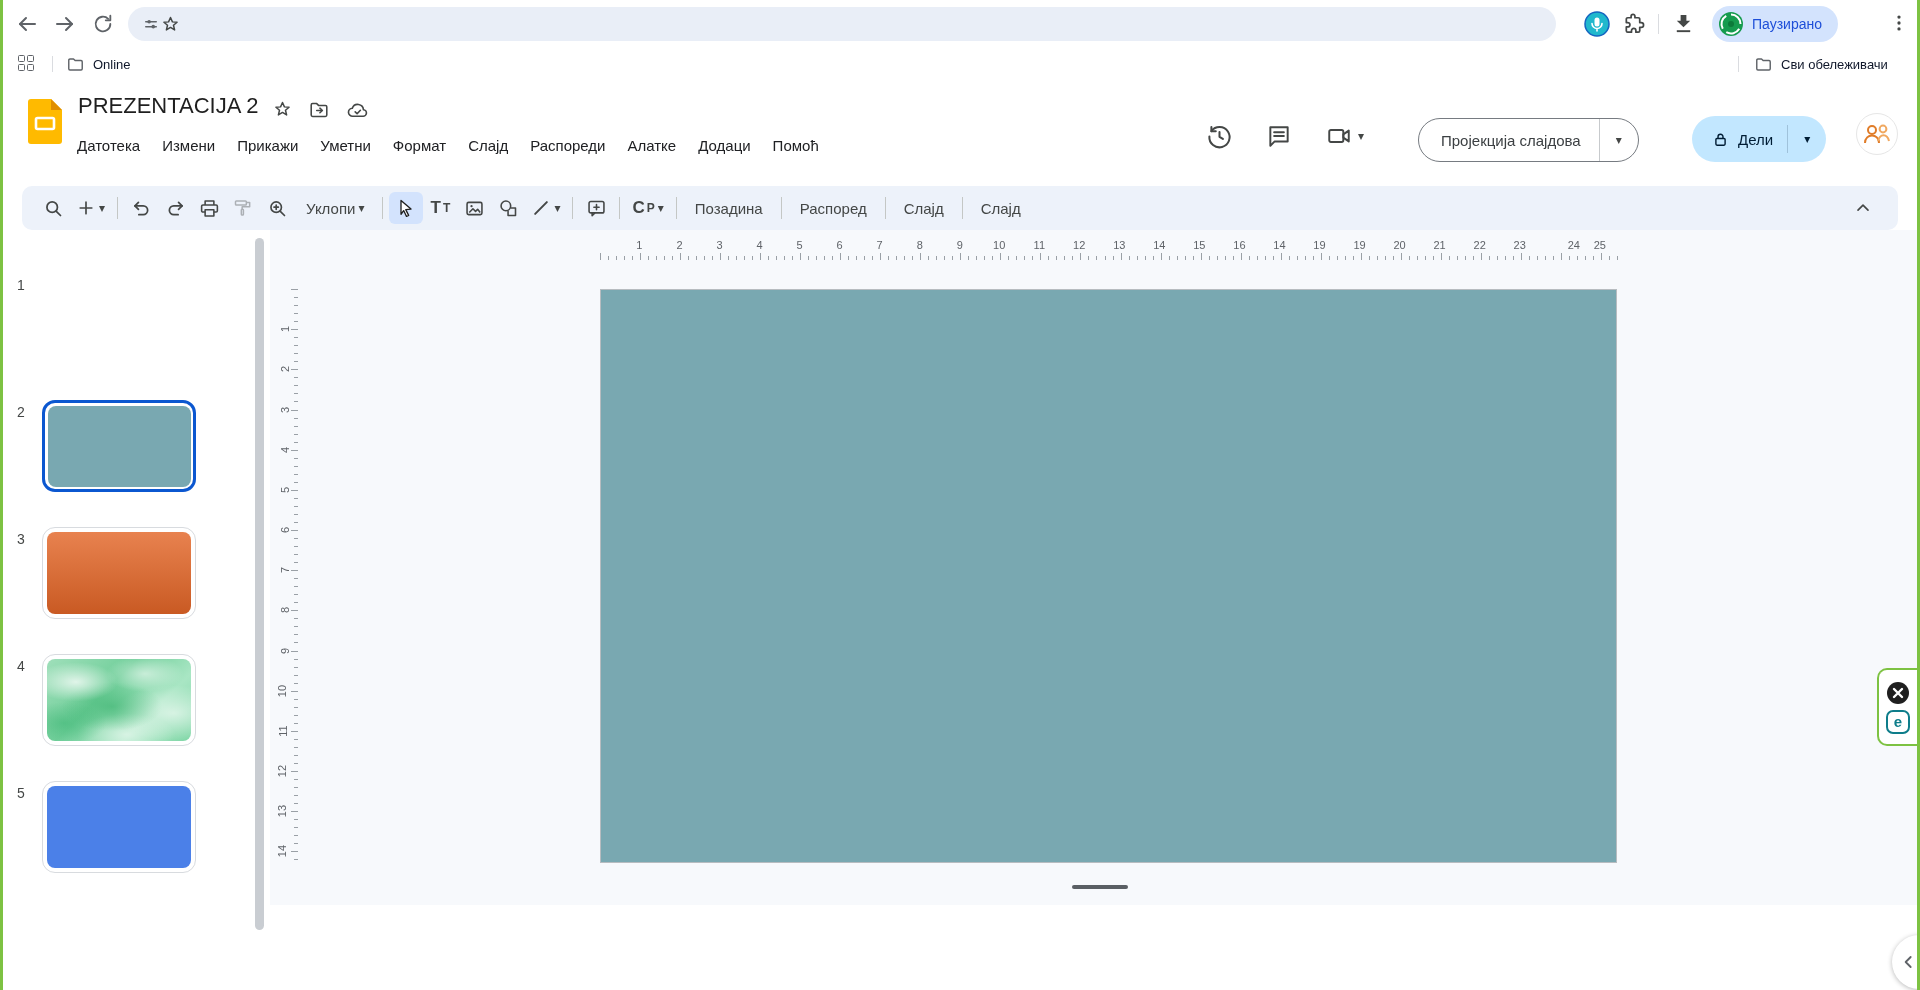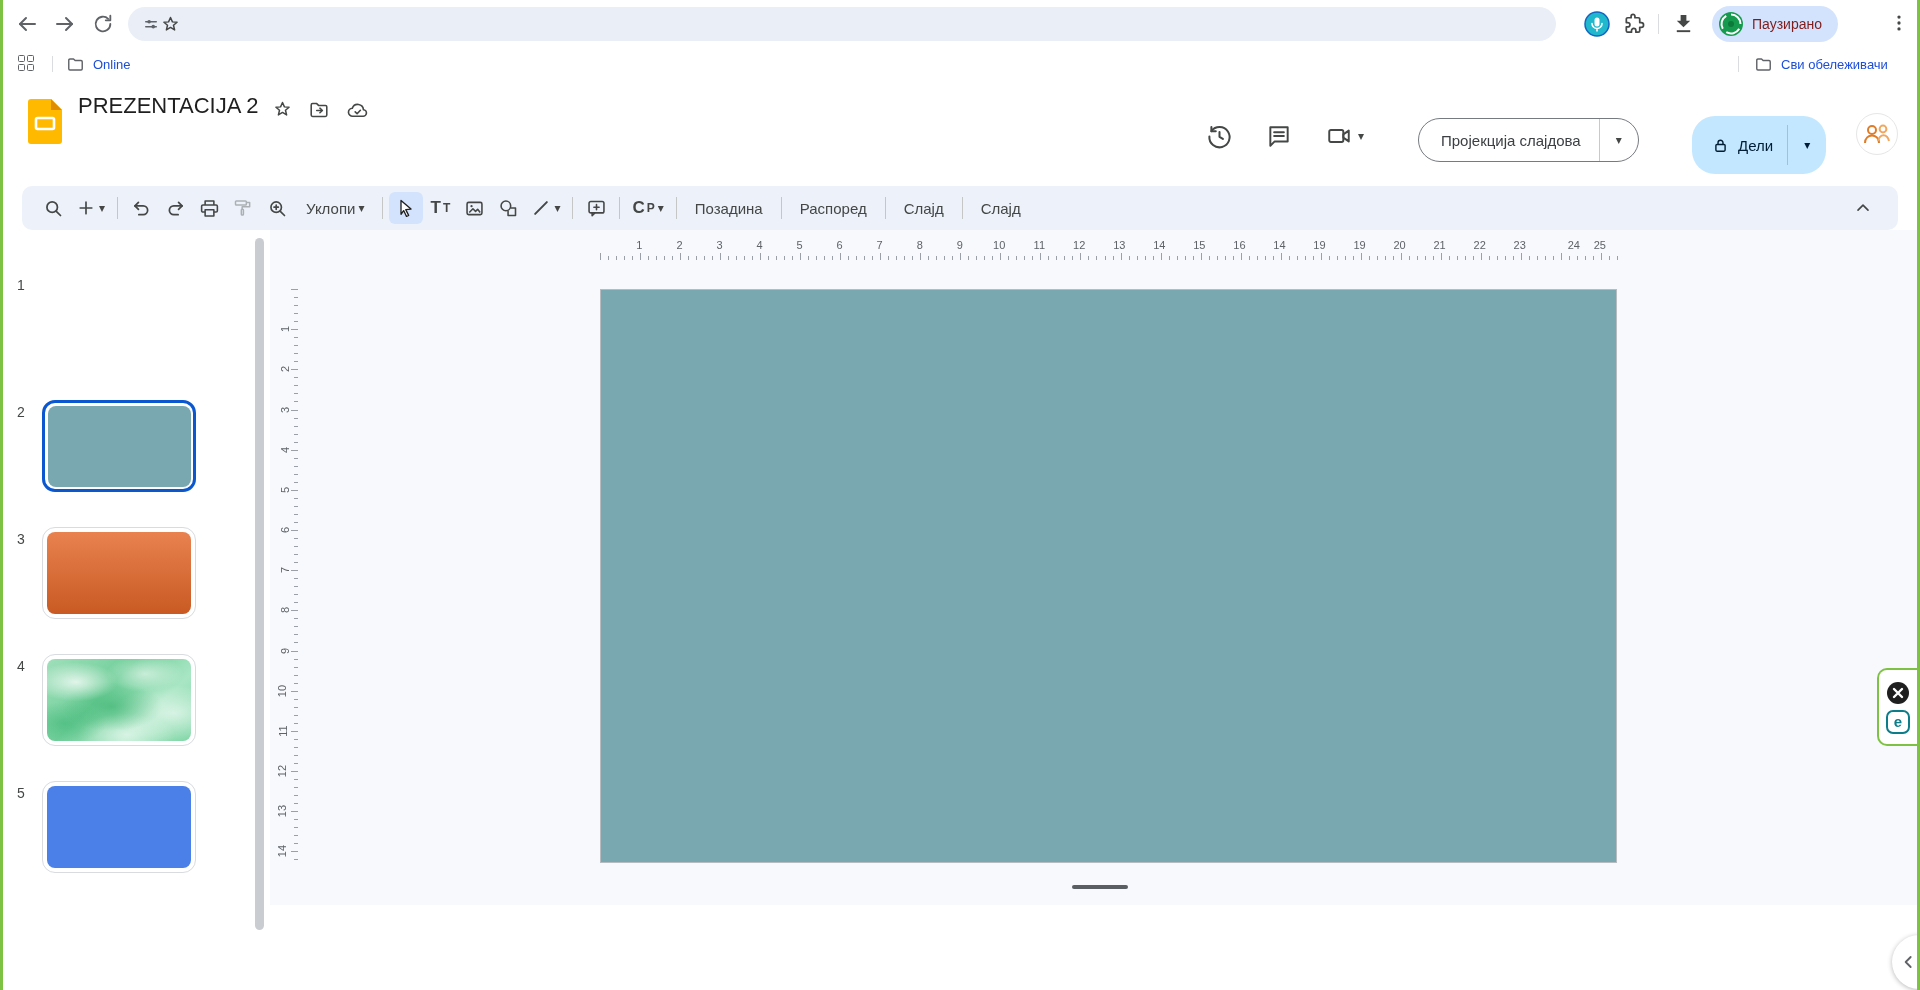--- a/index.html
+++ b/index.html
@@ -15,43 +15,43 @@
 
   
   .chrome-bar{position:absolute;left:0;top:0;width:1920px;height:48px;background:#fff;}
   .nav-btn{position:absolute;top:11px;width:26px;height:26px;}
   .url-pill{position:absolute;left:128px;top:7px;width:1428px;height:34px;border-radius:17px;
             background:var(--url-pill-bg);display:flex;align-items:center;}
   .url-text{margin-left:14px;font-size:15px;color:#1f1f1f;white-space:nowrap;overflow:hidden;flex:1;}
   .pill-star{margin-right:14px;}
   .paused-pill{position:absolute;left:1712px;top:6px;height:36px;border-radius:18px;background:var(--paused-bg);
                display:flex;align-items:center;padding:0 16px 0 6px;gap:8px;}
-  .paused-pill span{font-size:14px;color:#7f1d1d;}
+  .paused-pill span{font-size:14px;color:#1d4ed8;}
   .vsep{position:absolute;width:1px;background:#dadce0;}
 
   
   .bm-bar{position:absolute;left:0;top:48px;width:1920px;height:31px;background:#fff;border-bottom:1px solid #e8eaed;}
-  .bm-item{position:absolute;top:5px;height:22px;display:flex;align-items:center;gap:8px;font-size:13px;color:#1d4ed8;}
+  .bm-item{position:absolute;top:5px;height:22px;display:flex;align-items:center;gap:8px;font-size:13px;color:#0f172a;}
   .grid-ic{display:grid;grid-template-columns:7px 7px;grid-template-rows:7px 7px;gap:2px;}
   .grid-ic i{border:1.6px solid #5f6368;border-radius:1.5px;box-sizing:border-box;}
 
   
   .docs-header{position:absolute;left:0;top:79px;width:1920px;height:107px;background:#fff;}
   .doc-title{position:absolute;left:78px;top:14px;font-size:22px;color:#1f1f1f;}
   .title-ic{position:absolute;top:20px;color:#444746;}
   .menubar{position:absolute;left:66px;top:54px;display:flex;}
   .menu-item{font-size:15px;color:#202124;padding:4px 11px;border-radius:6px;cursor:pointer;}
   .hdr-ic{position:absolute;top:44px;color:#444746;}
   .present-pill{position:absolute;left:1418px;top:39px;height:44px;border:1px solid #767b81;border-radius:22px;
                 display:flex;align-items:stretch;background:#fff;box-sizing:border-box;}
   .present-label{display:flex;align-items:center;padding:0 18px 0 22px;font-size:15px;color:#3c4043;}
   .pill-div{width:1px;background:#c7cacd;margin:0;}
   .caret-cell{width:38px;display:flex;align-items:center;justify-content:center;color:#444746;}
   .caret{font-size:12px;color:#444746;line-height:1;}
-  .share-pill{position:absolute;left:1692px;top:37px;height:58px;border-radius:23px;background:var(--share-bg);
+  .share-pill{position:absolute;left:1692px;top:37px;height:46px;border-radius:23px;background:var(--share-bg);
               display:flex;align-items:stretch;}
   .share-main{display:flex;align-items:center;gap:9px;padding:0 14px 0 20px;}
   .share-main span{font-size:15px;font-weight:500;color:var(--share-text);}
   .share-pill .pill-div{background:rgba(0,29,53,.18);margin:9px 0;}
   .avatar{position:absolute;left:1856px;top:34px;width:40px;height:40px;border-radius:50%;
           background:#fff;border:1px solid #e6e6e6;display:flex;align-items:center;justify-content:center;}
 
   
   .toolbar{position:absolute;left:22px;top:186px;width:1876px;height:44px;border-radius:10px;
            background:var(--toolbar-bg);display:flex;align-items:center;padding:0 14px;box-sizing:border-box;}
@@ -247,20 +247,32 @@
           <path d="M13 10l2.7 2.5L13 15" stroke-linecap="round"></path>
         </svg>
     </span>
     <span class="title-ic" style="left:346px">
       <svg width="23" height="23" viewBox="0 0 24 24" fill="none" stroke="currentColor" stroke-width="1.7" stroke-linejoin="round">
           <path d="M7 18a4.2 4.2 0 0 1-.4-8.4 6 6 0 0 1 11.6 1.6A3.4 3.4 0 0 1 17.6 18z"></path>
           <path d="M9.6 13.4l2 2 3.4-3.6" stroke-linecap="round"></path>
         </svg>
     </span>
 
+    <nav class="menubar">
+        <div class="menu-item">Датотека</div>
+        <div class="menu-item">Измени</div>
+        <div class="menu-item">Прикажи</div>
+        <div class="menu-item">Уметни</div>
+        <div class="menu-item">Формат</div>
+        <div class="menu-item">Слајд</div>
+        <div class="menu-item">Распореди</div>
+        <div class="menu-item">Алатке</div>
+        <div class="menu-item">Додаци</div>
+        <div class="menu-item">Помоћ</div>
+      </nav>
 
     <button class="btn hdr-ic" style="left:1206px">
       <svg width="27" height="27" viewBox="0 0 24 24" fill="none" stroke="currentColor" stroke-width="1.8" stroke-linecap="round" stroke-linejoin="round">
           <path d="M4.8 7.2A9 9 0 1 1 3 12"></path>
           <path d="M4.8 3.5v3.9h3.9"></path>
           <path d="M12 8v4.3l3 1.8"></path>
         </svg>
     </button>
     <button class="btn hdr-ic" style="left:1266px">
       <svg width="26" height="26" viewBox="0 0 24 24" fill="none" stroke="currentColor" stroke-width="1.8" stroke-linejoin="round">

